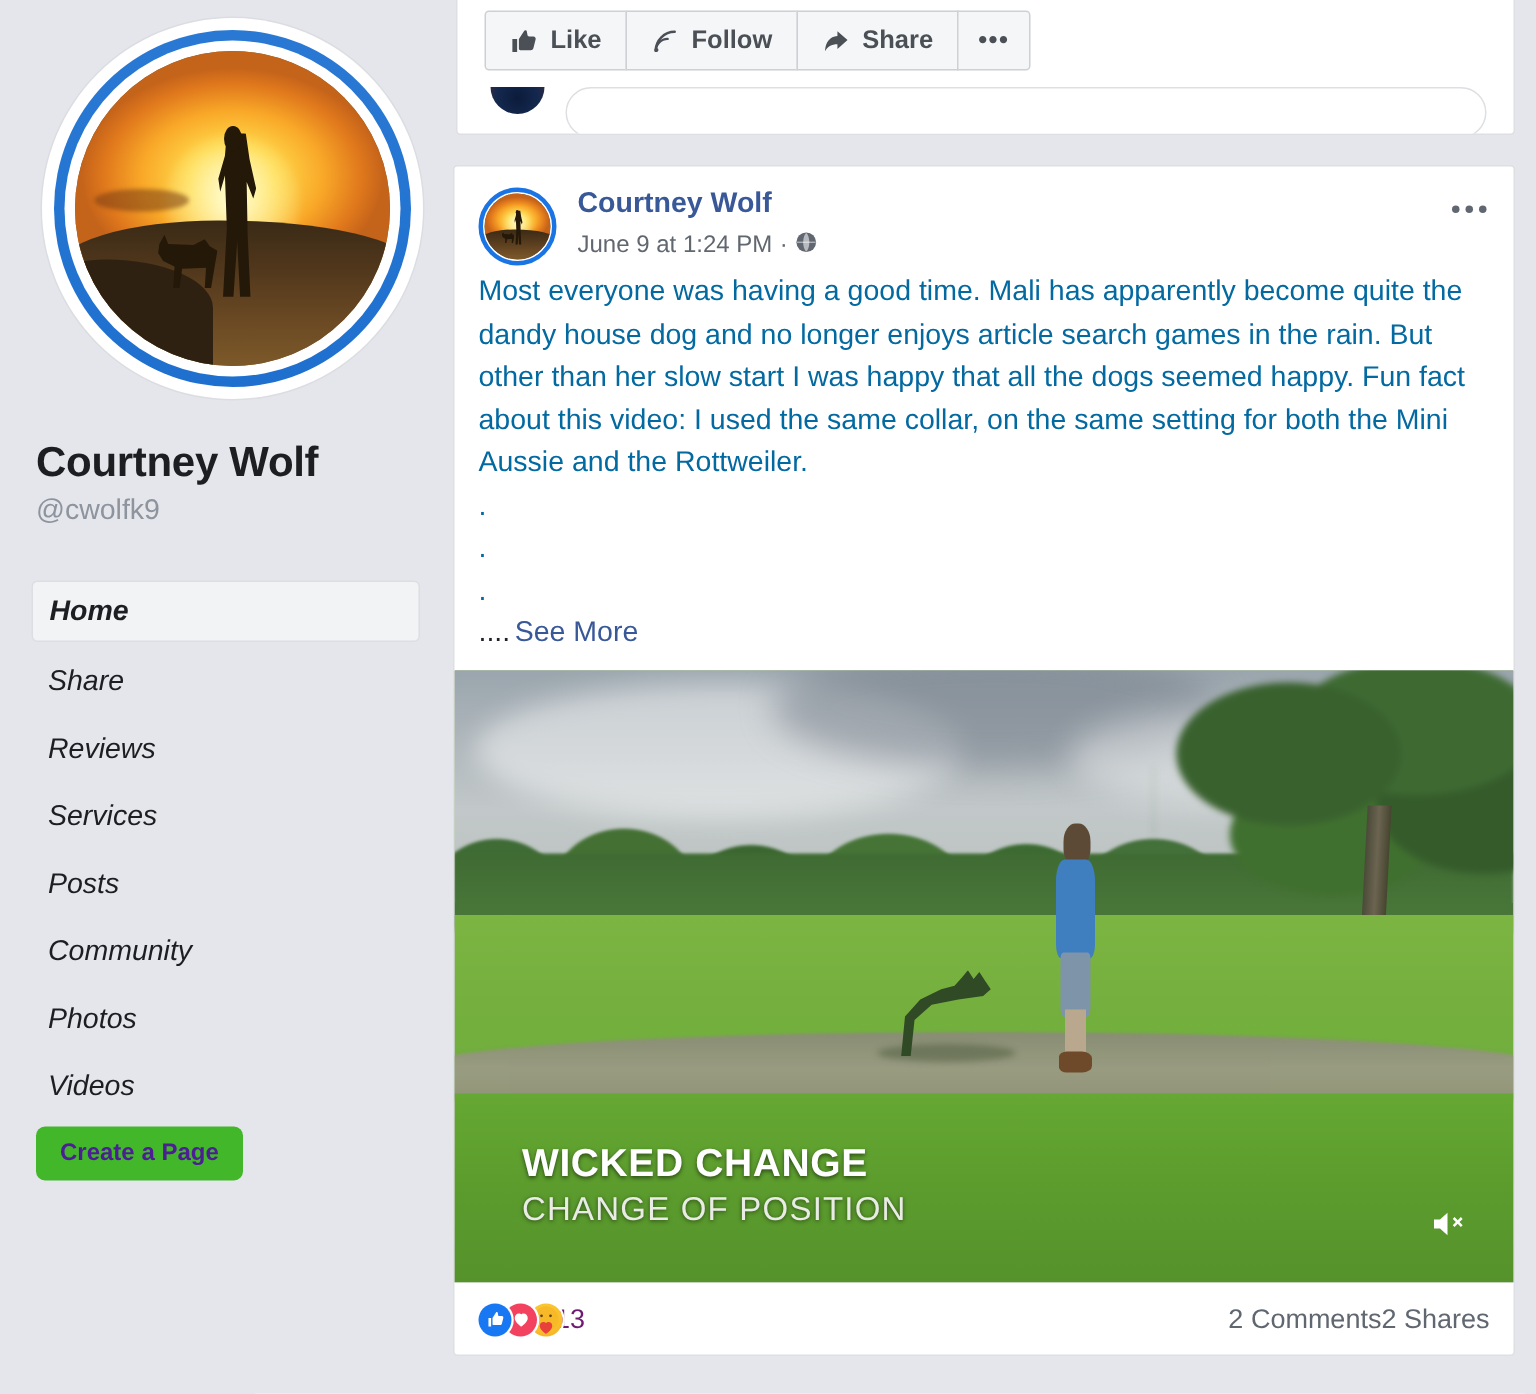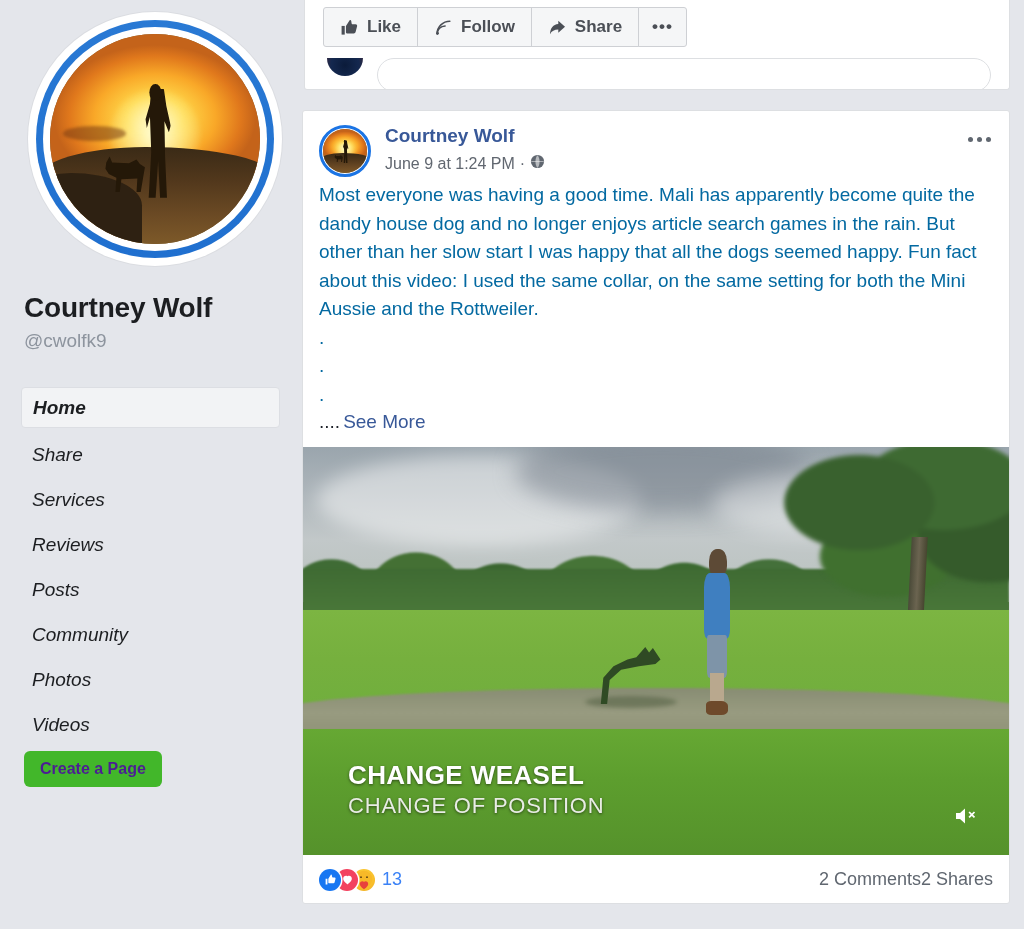--- a/index.html
+++ b/index.html
@@ -411,22 +411,22 @@
     width: 22px; height: 22px; border-radius: 50%;
     display:inline-flex; align-items:center; justify-content:center;
     margin-right: -5px;
     box-shadow: 0 0 0 1.5px #fff;
     position: relative;
   }
   .rx-like { background: #1877f2; z-index: 3; }
   .rx-love { background: #f3425f; z-index: 2; }
   .rx-care { background: radial-gradient(circle at 50% 38%, #ffd93b 0%, #f7b928 70%, #e8a31e 100%); z-index: 1; }
   .rx-count {
-    margin-left: 12px;
-    font-size: 18px; color: #3b82f6;
+    margin-left: 0;
+    font-size: 18px; color: #701a75;
   }
   .counts {
     display:flex; gap: 0;
     font-size: 18px; color: #606770;
   }
   .counts span { cursor: pointer; }
 </style>
 </head>
 <body>
 
@@ -454,24 +454,24 @@
     <div class="page-handle">@cwolfk9</div>
 
     <nav class="navlist">
       <div class="navitem active">
         <span>Home</span>
       </div>
       <div class="navitem">
         <span>Share</span>
       </div>
       <div class="navitem">
+        <span>Reviews</span>
+      </div>
+      <div class="navitem">
         <span>Services</span>
-      </div>
-      <div class="navitem">
-        <span>Reviews</span>
       </div>
       <div class="navitem">
         <span>Posts</span>
       </div>
       <div class="navitem">
         <span>Community</span>
       </div>
       <div class="navitem">
         <span>Photos</span>
       </div>
@@ -589,21 +589,21 @@
 
         <div class="v-person">
           <div class="v-p-head"></div>
           <div class="v-p-torso"></div>
           <div class="v-p-shorts"></div>
           <div class="v-p-legs"></div>
           <div class="v-p-shoe"></div>
         </div>
 
         <div class="v-caption">
-          <div class="v-cap-title">CHANGE WEASEL</div>
+          <div class="v-cap-title">WICKED CHANGE</div>
           <div class="v-cap-sub">CHANGE OF POSITION</div>
         </div>
 
         <div class="v-mute">
           <span>
             <svg width="28" height="24" viewBox="0 0 28 24" fill="#ffffff">
               <path d="M4 9h4l5-4.5v15L8 15H4z"></path>
               <path d="M16.5 8.6l1.2-1.2 2.1 2.1 2.1-2.1 1.2 1.2L21 10.7l2.1 2.1-1.2 1.2-2.1-2.1-2.1 2.1-1.2-1.2 2.1-2.1z"></path>
             </svg>
           </span>

